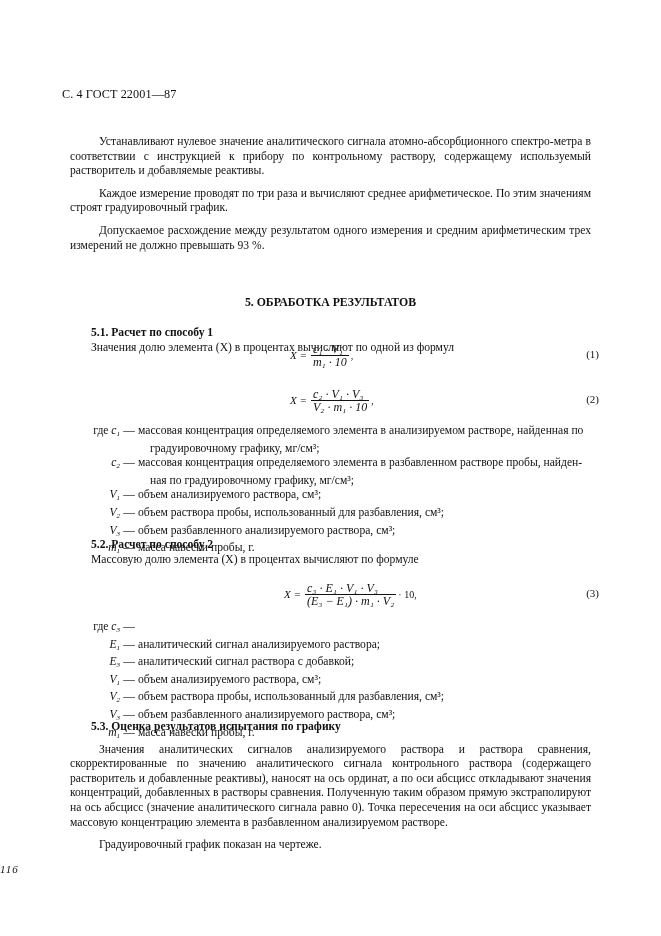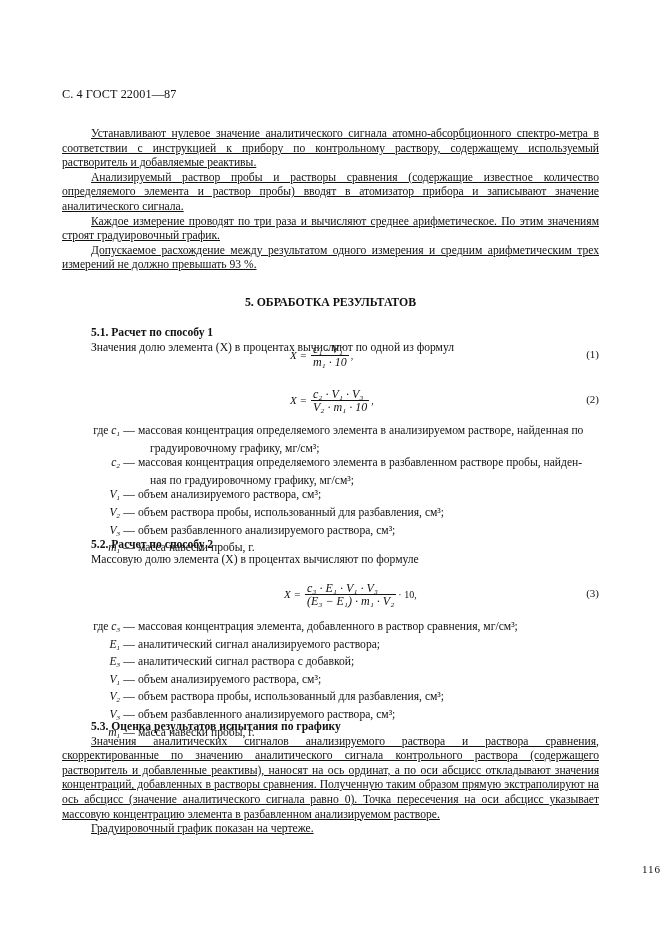--- a/index.html
+++ b/index.html
@@ -6,21 +6,21 @@
   body {
     width: 661px; height: 936px; position: relative; overflow: hidden;
     font-family: "Liberation Serif", "DejaVu Serif", serif;
     color: #111; font-size: 11.6px;
   }
   .page-header {
     position: absolute; left: 62px; top: 87px;
     font-weight: normal; font-size: 12.2px; letter-spacing: 0.1px;
   }
   .block { position: absolute; left: 62px; width: 537px; }
-  .p { margin: 0; line-height: 14.6px; text-align: justify; text-align-last: left; text-decoration: underline; }
+  .p { margin: 8px; line-height: 14.6px; text-align: justify; text-align-last: left; }
   .p.indent { text-indent: 29px; }
   .section-title {
     position: absolute; left: 62px; width: 537px; top: 295px;
     text-align: center; font-weight: bold; font-size: 11.8px; line-height: 14px;
   }
   .sub-title { font-weight: bold; margin: 0; padding-left: 29px; line-height: 14.6px; }
   .sub-text { margin: 0; padding-left: 29px; line-height: 14.6px; }
 
   
   .formula { position: absolute; left: 62px; width: 537px; height: 34px; }
@@ -42,31 +42,30 @@
   .defs { position: absolute; left: 62px; width: 537px; font-family: Liberation Serif, serif; }
   .def { display: flex; line-height: 14.6px; }
   .def .sym { width: 58px; text-align: right; font-style: italic; flex-shrink: 0; white-space: nowrap; }
   .def .sym .lead { font-style: normal; }
   .def .dash { width: 18px; text-align: center; flex-shrink: 0; }
   .def .txt { flex: 1; text-align: justify; text-align-last: left; }
   .def.cont .txt { padding-left: 0; }
 
   .page-number {
     position: absolute; left: 0; width: 661px; top: 863px;
-    text-align: right; font-size: 11px; letter-spacing: 1px;
+    text-align: left; font-size: 11px; letter-spacing: 1px; font-style: italic;
   }
 </style>
 </head>
 <body>
 
 <div class="page-header">С. 4 ГОСТ 22001—87</div>
 
 <div class="block" style="top:127px;">
   <p class="p indent">Устанавливают нулевое значение аналитического сигнала атомно-абсорбционного спектро-метра в соответствии с инструкцией к прибору по контрольному раствору, содержащему используемый растворитель и добавляемые реактивы.</p>
-  <p class="p indent">Анализируемый раствор пробы и растворы сравнения (содержащие известное количество определяемого элемента и раствор пробы) вводят в атомизатор прибора и записывают значение аналитического сигнала.</p>
   <p class="p indent">Каждое измерение проводят по три раза и вычисляют среднее арифметическое. По этим значениям строят градуировочный график.</p>
   <p class="p indent">Допускаемое расхождение между результатом одного измерения и средним арифметическим трех измерений не должно превышать 93 %.</p>
 </div>
 
 <div class="section-title">5. ОБРАБОТКА РЕЗУЛЬТАТОВ</div>
 
 <div class="block" style="top:326px;">
   <p class="sub-title">5.1. Расчет по способу 1</p>
   <p class="sub-text">Значения долю элемента (X) в процентах вычисляют по одной из формул</p>
 </div>
@@ -152,21 +151,20 @@
     </span>
     <span class="tail">· 10,</span>
   </div>
   <span class="num-label">(3)</span>
 </div>
 
 <div class="defs" style="top:620px;">
   <div class="def">
     <span class="sym"><span class="lead">где</span> <span>c</span><sub>3</sub></span>
     <span class="dash">—</span>
-    <span class="txt">массовая концентрация элемента, добавленного в раствор сравнения, мг/см³;</span>
   </div>
   <div class="def">
     <span class="sym"><span>E</span><sub>1</sub></span>
     <span class="dash">—</span>
     <span class="txt">аналитический сигнал анализируемого раствора;</span>
   </div>
   <div class="def">
     <span class="sym"><span>E</span><sub>3</sub></span>
     <span class="dash">—</span>
     <span class="txt">аналитический сигнал раствора с добавкой;</span>

